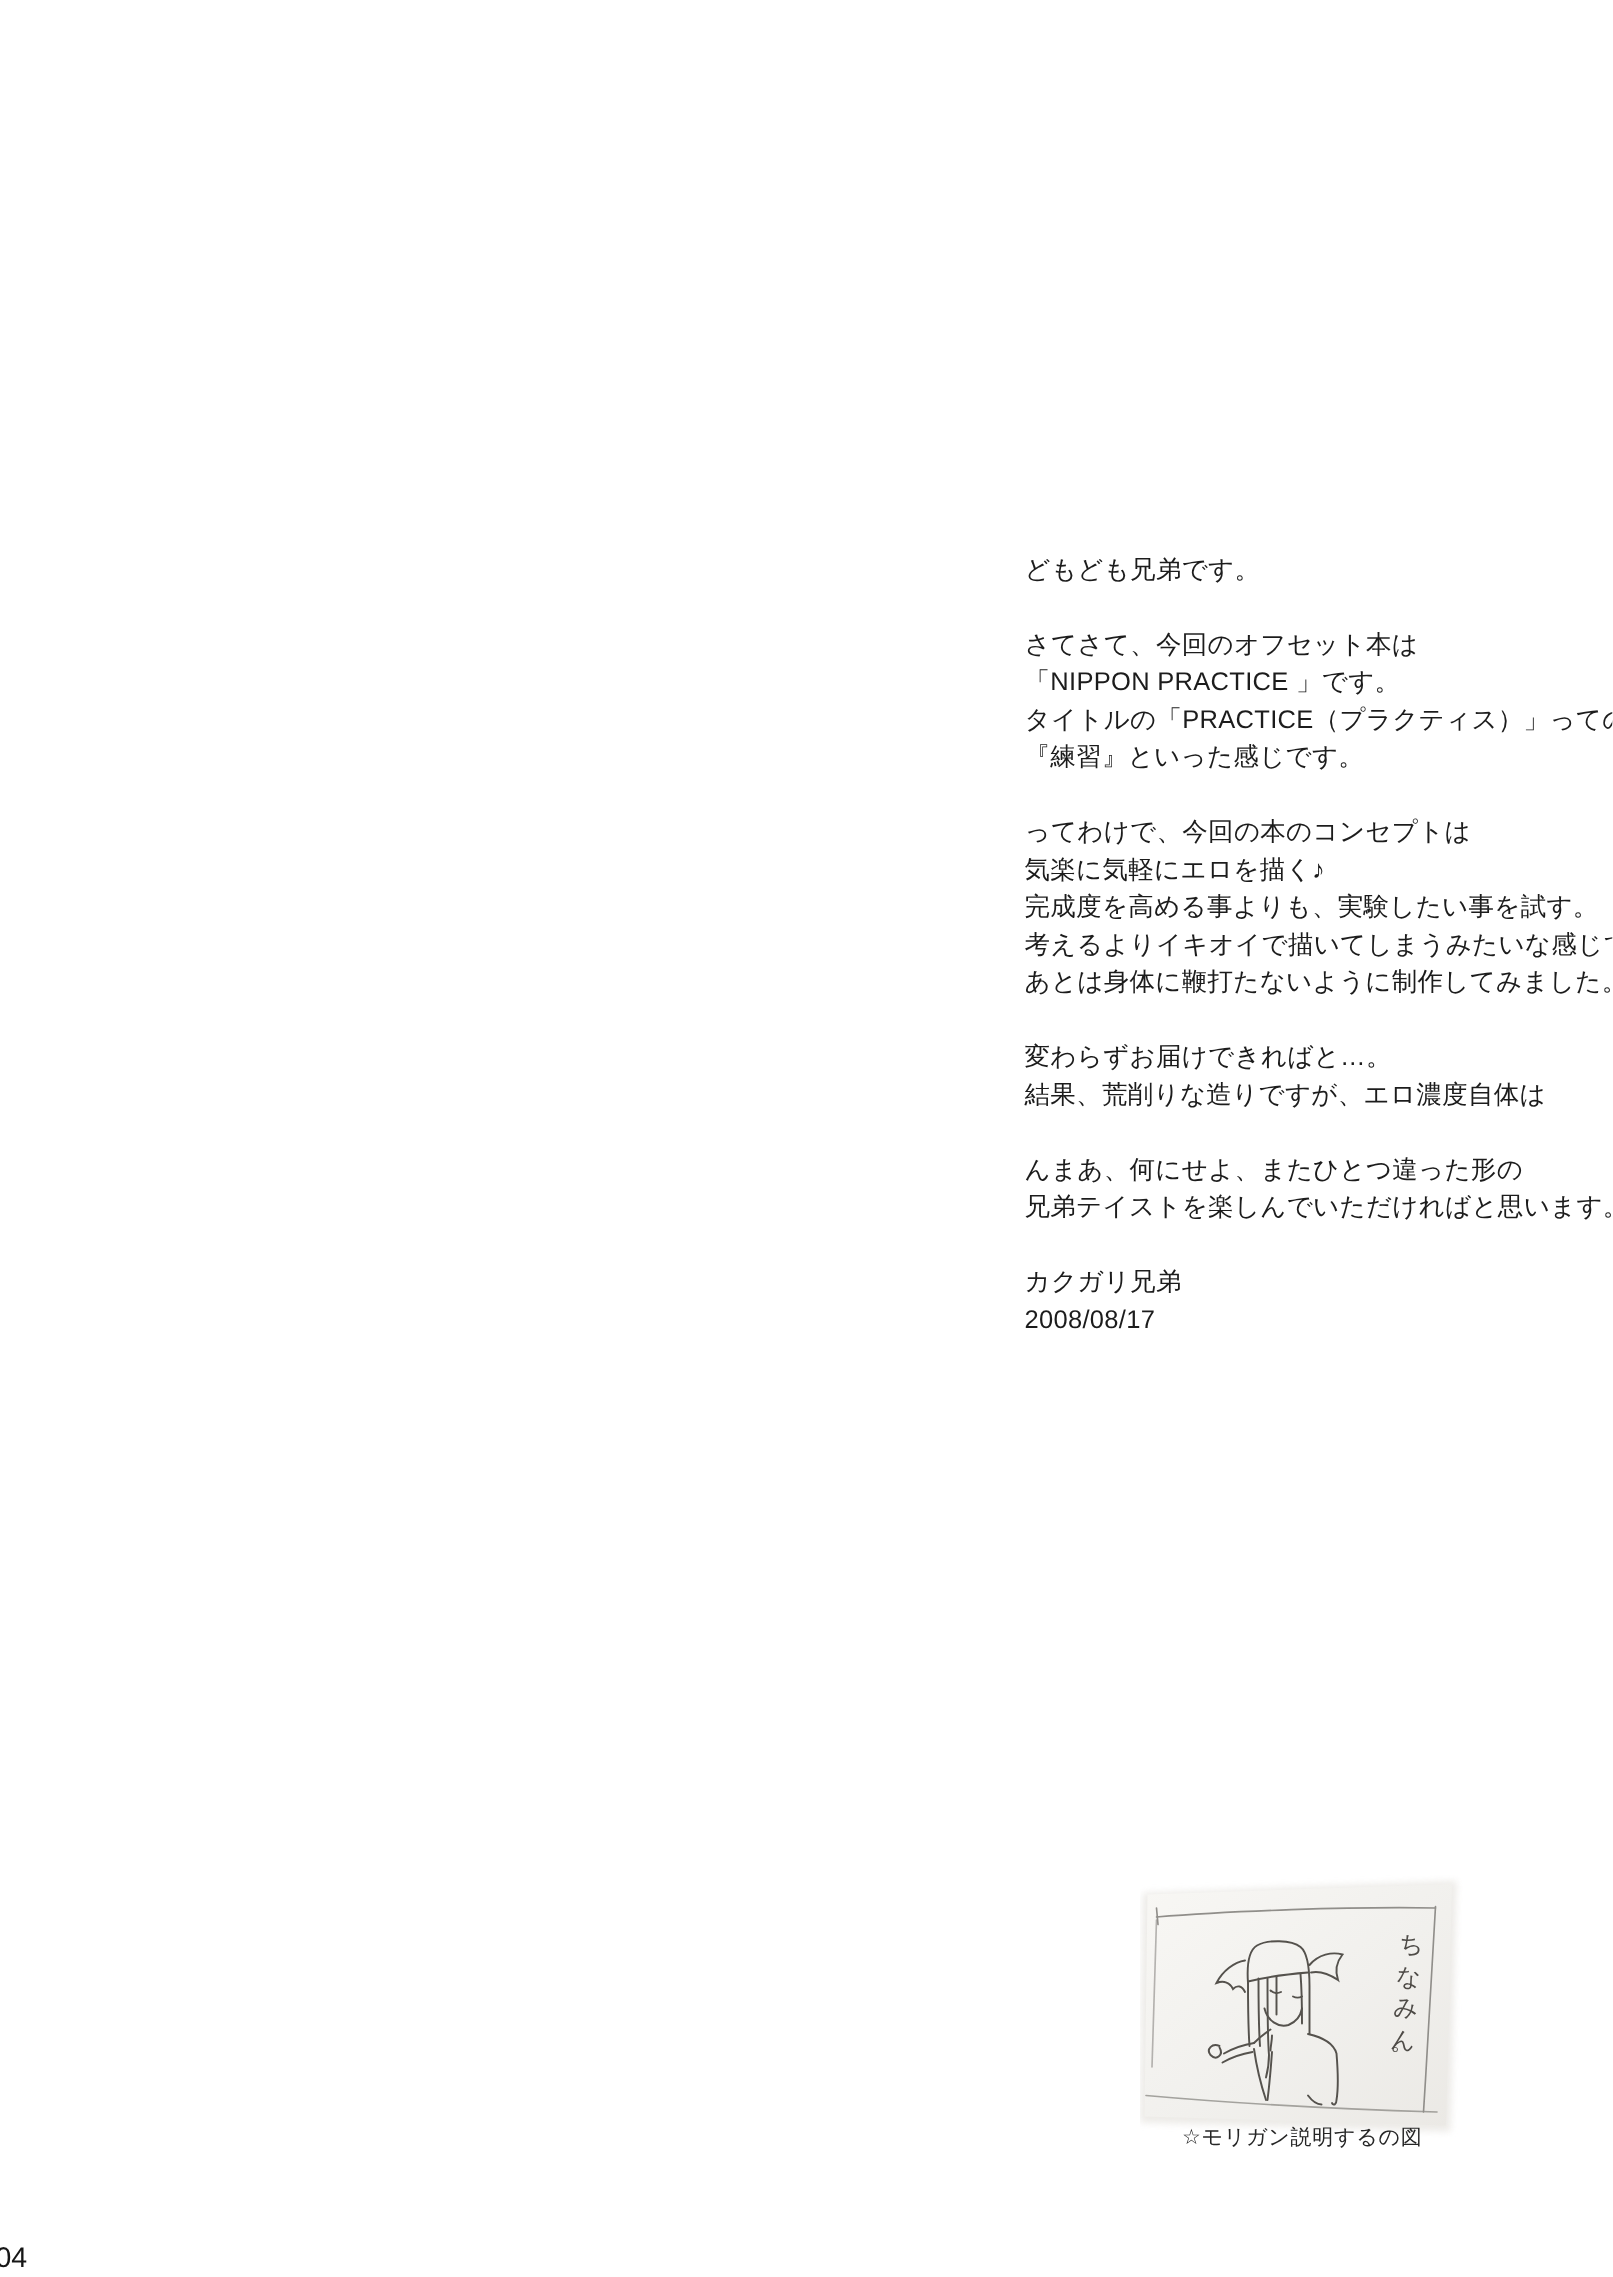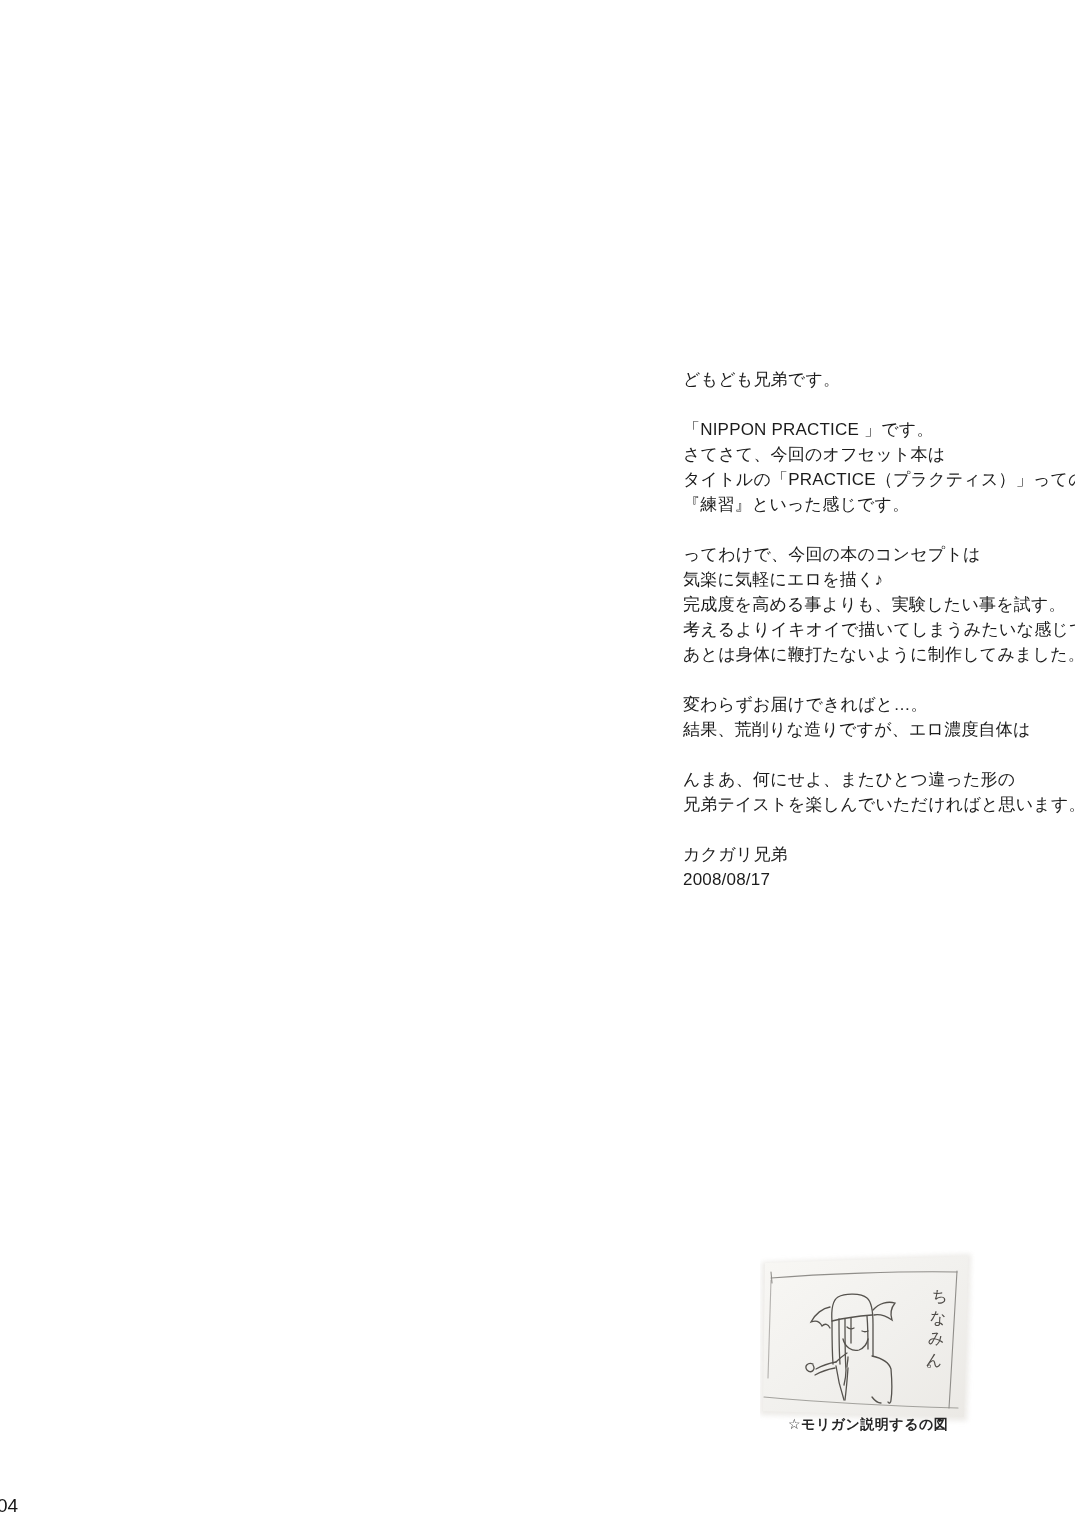--- a/index.html
+++ b/index.html
@@ -62,21 +62,21 @@
     letter-spacing: 3px;
     color: #4e4b47;
     transform: rotate(5deg);
     font-family: "Liberation Sans", "DejaVu Sans", sans-serif;
   }
   .sketch-caption {
     position: absolute;
     left: 28px;
     top: 166px;
     font-size: 14px;
-    font-weight: 700;
+    font-weight: 400;
     color: #262626;
     white-space: nowrap;
     letter-spacing: 0.5px;
   }
   
   .pagenum {
     position: absolute;
     left: -3px;
     top: 1495px;
     font-size: 19px;
@@ -88,22 +88,22 @@
 <body>
 
 <div class="page">
 
   <section class="afterword">
     <div>
         <div class="para">
           <div class="line">どもども兄弟です。</div>
         </div>
         <div class="para">
+          <div class="line">さてさて、今回のオフセット本は</div>
           <div class="line">「NIPPON PRACTICE 」です。</div>
-          <div class="line">さてさて、今回のオフセット本は</div>
           <div class="line">タイトルの「PRACTICE（プラクティス）」ってのは</div>
           <div class="line">『練習』といった感じです。</div>
         </div>
         <div class="para">
           <div class="line">ってわけで、今回の本のコンセプトは</div>
           <div class="line">気楽に気軽にエロを描く♪</div>
           <div class="line">完成度を高める事よりも、実験したい事を試す。</div>
           <div class="line">考えるよりイキオイで描いてしまうみたいな感じで</div>
           <div class="line">あとは身体に鞭打たないように制作してみました。</div>
         </div>

